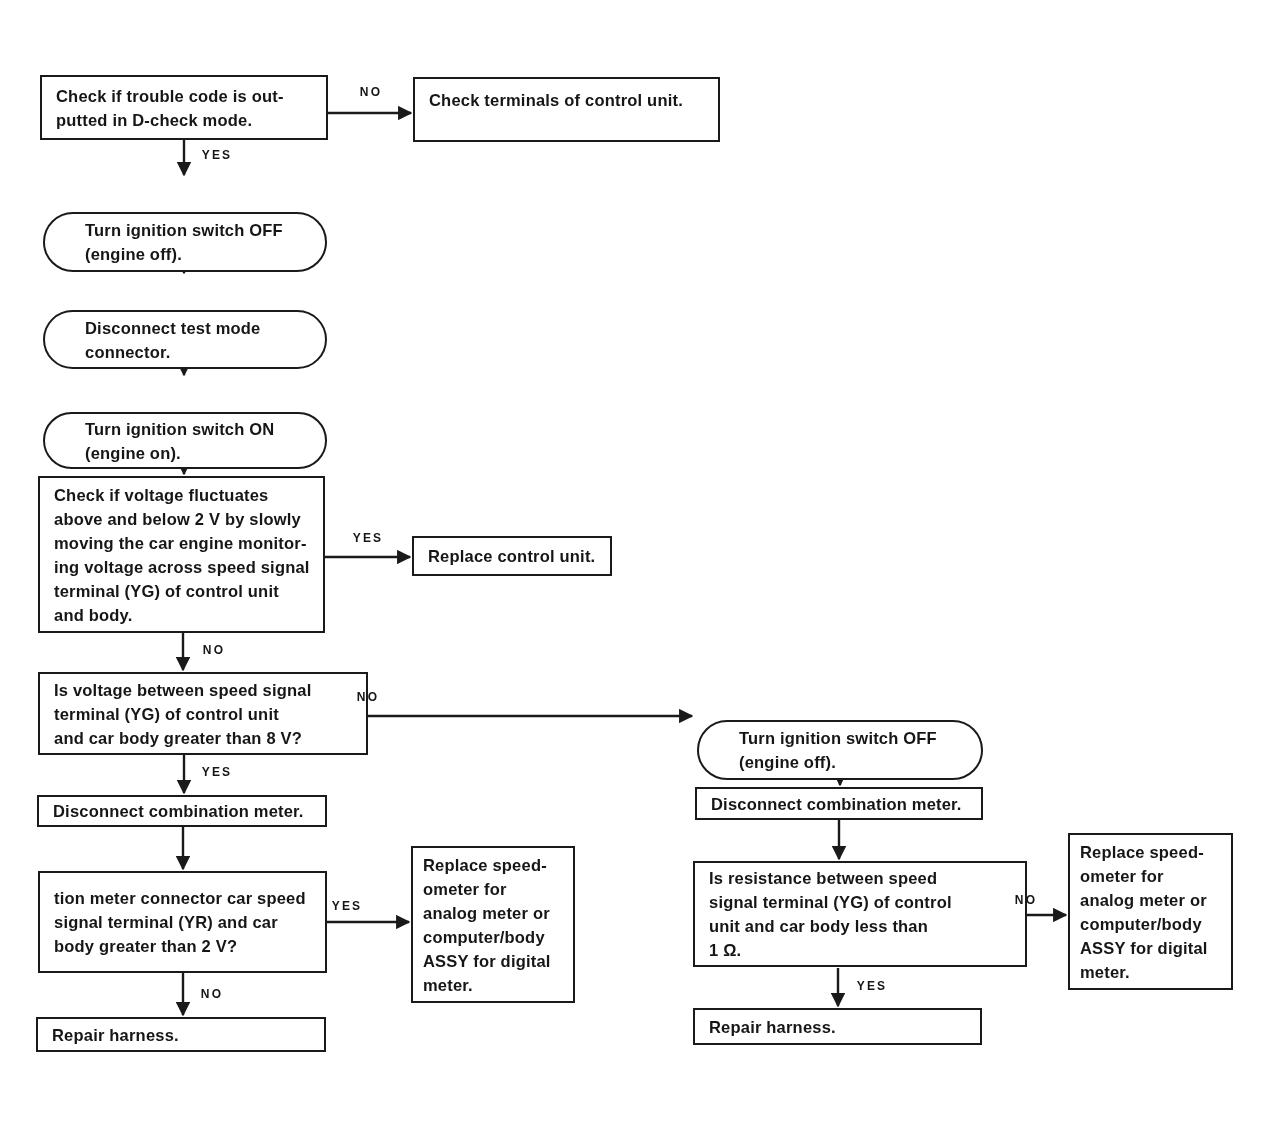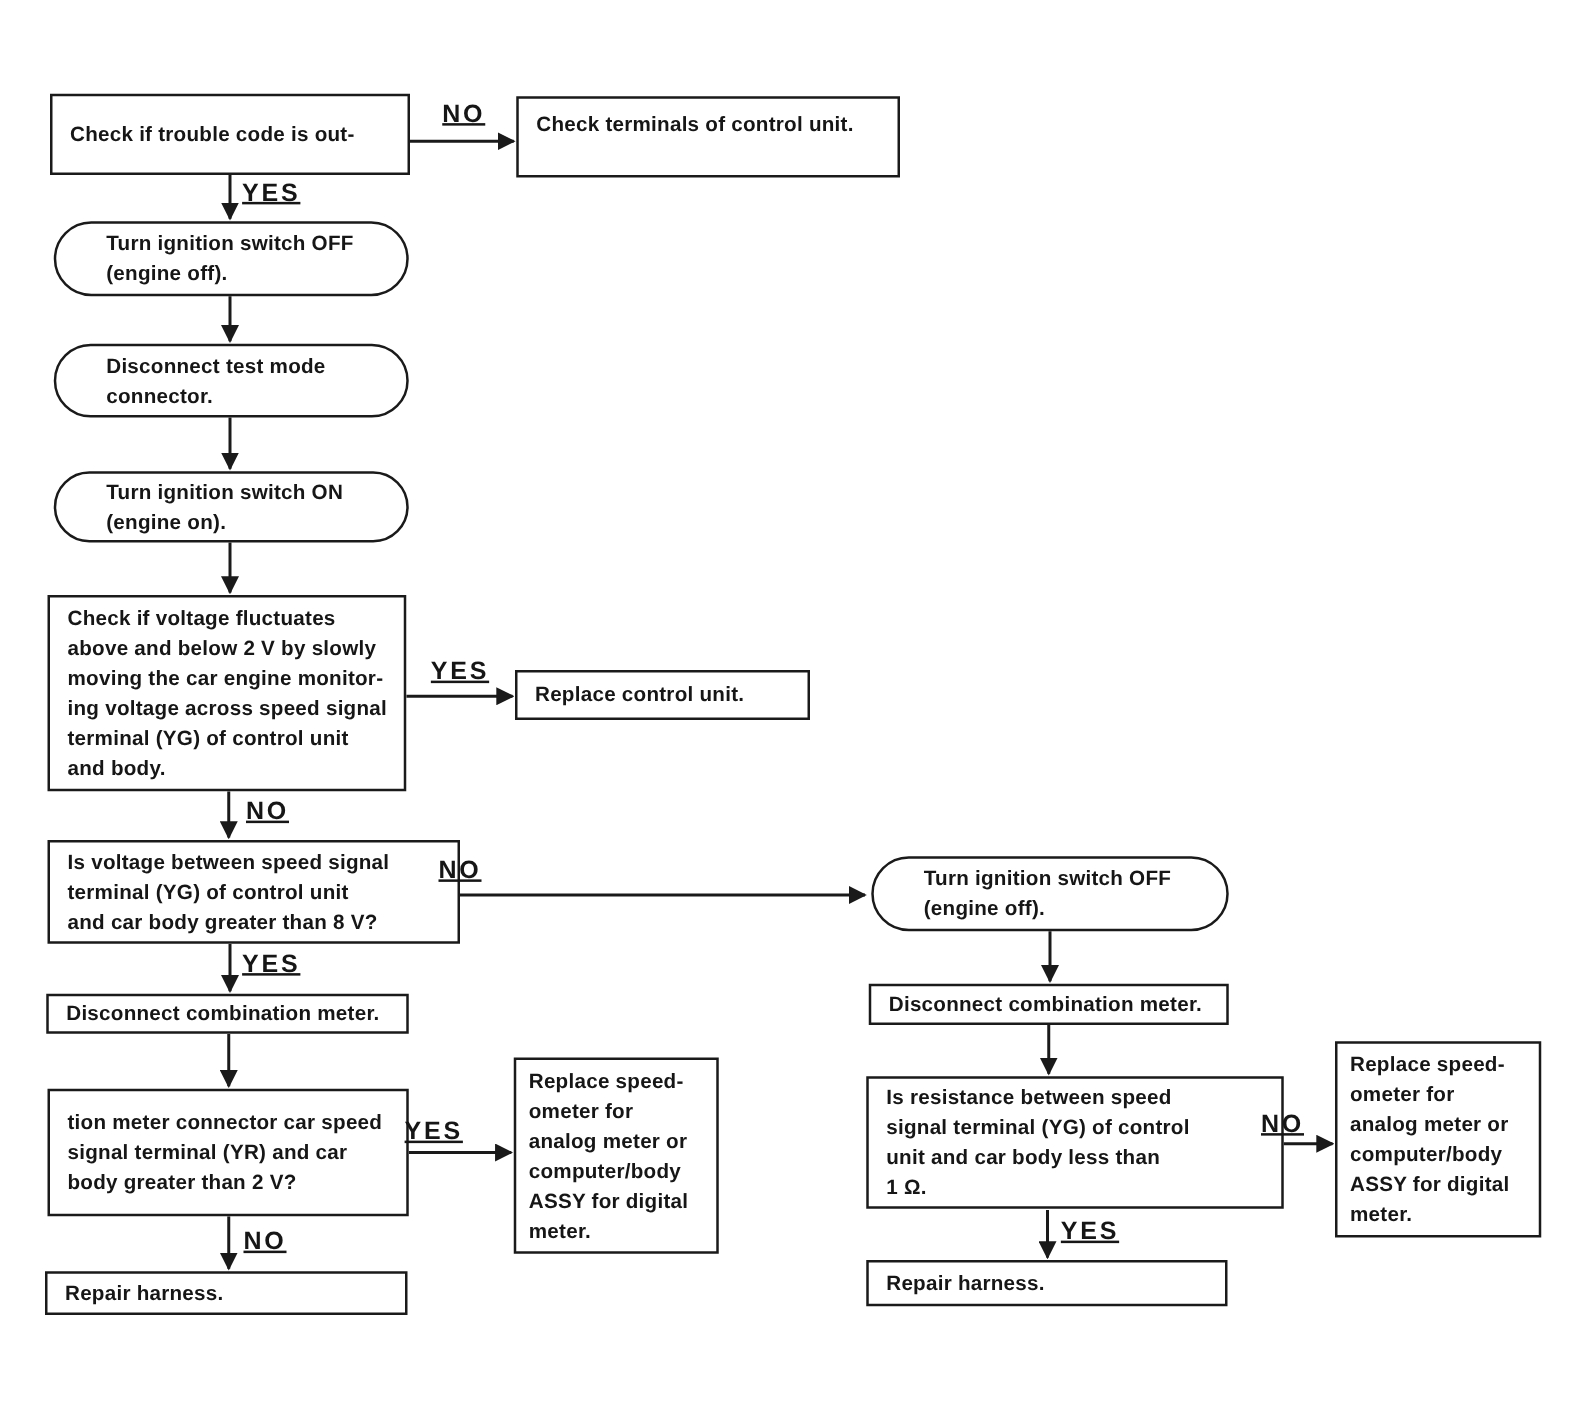--- a/index.html
+++ b/index.html
@@ -35,34 +35,34 @@
     letter-spacing: 0.2px;
   }
   .node .ln {
     display: block;
     white-space: nowrap;
     line-height: 24px;
   }
   .terminal {
     border-radius: 31px;
     padding-left: 40px;
+    margin-top: 35px;
   }
   .align-top {
     justify-content: flex-start;
     padding-top: 9px;
   }
   .pad-sm { padding-left: 10px; padding-right: 4px; }
   .edge-label {
     position: absolute;
     transform: translate(-50%, -50%);
-    font-size: 20px;
+    font-size: 12px;
     font-weight: 700;
     letter-spacing: 2.2px;
     white-space: nowrap;
-    text-decoration: underline;
   }
 </style>
 </head>
 <body>
 
 <div id="stage">
 
   <svg id="edges-layer" viewBox="0 0 1272 1130" xmlns="http://www.w3.org/2000/svg">
     <defs>
       <marker id="ah" viewBox="0 0 10 10" refX="9" refY="5" markerWidth="6" markerHeight="6" orient="auto-start-reverse">
@@ -82,20 +82,21 @@
     <line x1="327" y1="922" x2="409" y2="922" marker-end="url(#ah)"></line>
     <line x1="183" y1="973" x2="183" y2="1015" marker-end="url(#ah)"></line>
     <line x1="840" y1="745" x2="840" y2="785" marker-end="url(#ah)"></line>
     <line x1="839" y1="820" x2="839" y2="859" marker-end="url(#ah)"></line>
     <line x1="983" y1="915" x2="1066" y2="915" marker-end="url(#ah)"></line>
     <line x1="838" y1="968" x2="838" y2="1006" marker-end="url(#ah)"></line>
   </svg>
 
   <div class="node" style="left:40px;top:75px;width:288px;height:65px">
     <span class="ln">Check if trouble code is out-</span>
+    <span class="ln">putted in D-check mode.</span>
   </div>
 
   <div class="node align-top" style="left:413px;top:77px;width:307px;height:65px">
     <span class="ln">Check terminals of control unit.</span>
   </div>
 
   <div class="node terminal" style="left:43px;top:177px;width:284px;height:60px">
     <span class="ln">Turn ignition switch OFF</span>
     <span class="ln">(engine off).</span>
   </div>
@@ -112,21 +113,21 @@
 
   <div class="node" style="left:38px;top:476px;width:287px;height:157px">
     <span class="ln">Check if voltage fluctuates</span>
     <span class="ln">above and below 2 V by slowly</span>
     <span class="ln">moving the car engine monitor-</span>
     <span class="ln">ing voltage across speed signal</span>
     <span class="ln">terminal (YG) of control unit</span>
     <span class="ln">and body.</span>
   </div>
 
-  <div class="node" style="left:412px;top:536px;width:236px;height:40px">
+  <div class="node" style="left:412px;top:536px;width:200px;height:40px">
     <span class="ln">Replace control unit.</span>
   </div>
 
   <div class="node" style="left:38px;top:672px;width:330px;height:83px">
     <span class="ln">Is voltage between speed signal</span>
     <span class="ln">terminal (YG) of control unit</span>
     <span class="ln">and car body greater than 8 V?</span>
   </div>
 
   <div class="node terminal" style="left:697px;top:685px;width:286px;height:60px">

